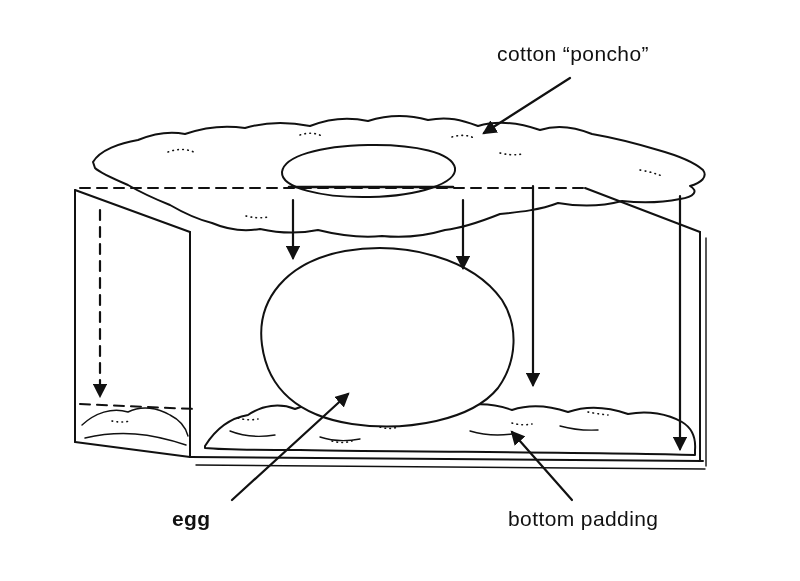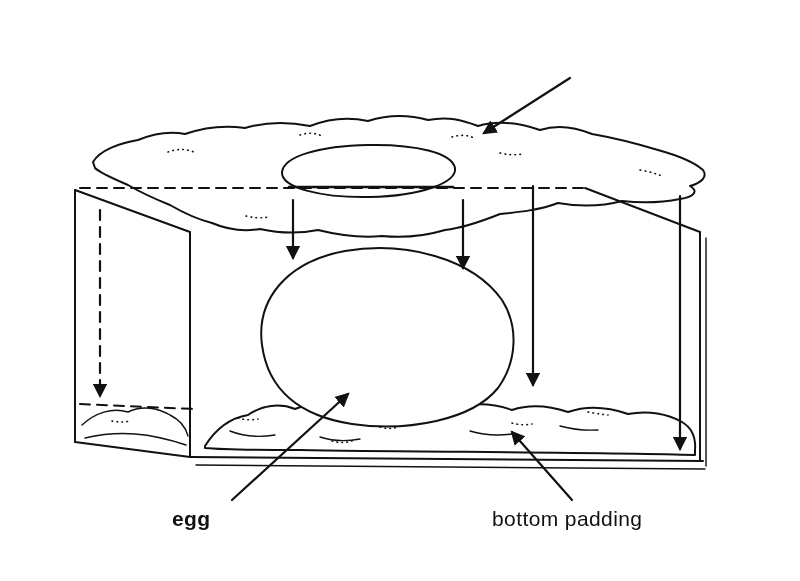--- a/index.html
+++ b/index.html
@@ -96,17 +96,18 @@
 
       <g>
         <path class="arrowline" d="M570,78 L484,133" marker-end="url(#arrow)"></path>
         <path class="arrowline" d="M232,500 L348,394" marker-end="url(#arrow)"></path>
         <path class="arrowline" d="M572,500 L512,432" marker-end="url(#arrow)"></path>
       </g>
 
     </g>
   </svg>
 
+  <div class="label" style="left:497px; top:42px;">cotton “poncho”</div>
 
   <div class="label" style="left:172px; top:507px;font-weight:bold;">egg</div>
 
-  <div class="label" style="left:492px; top:507px;">bottom padding</div>
+  <div class="label" style="left:508px; top:507px;">bottom padding</div>
 </div>
 
 </body></html>

